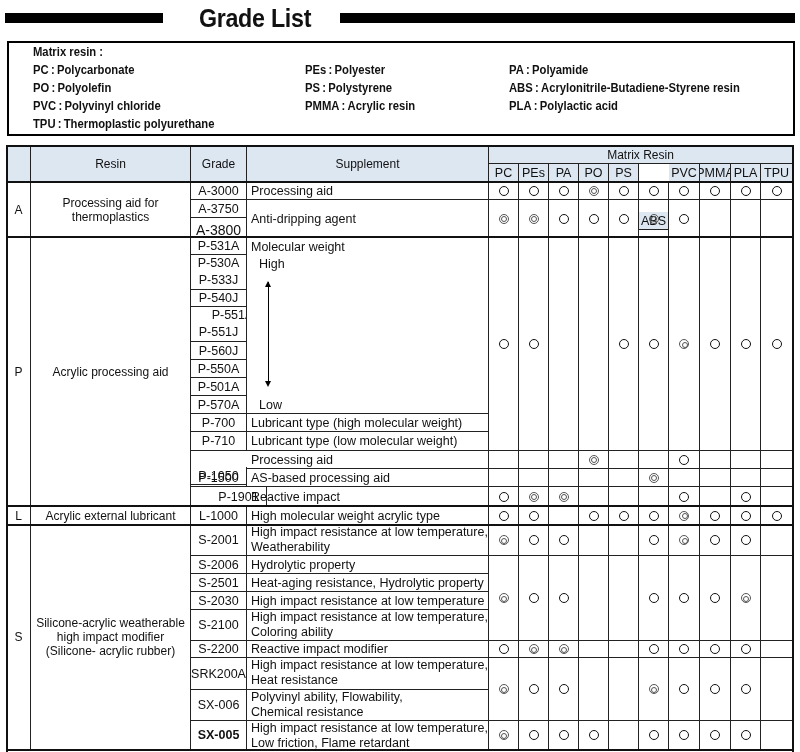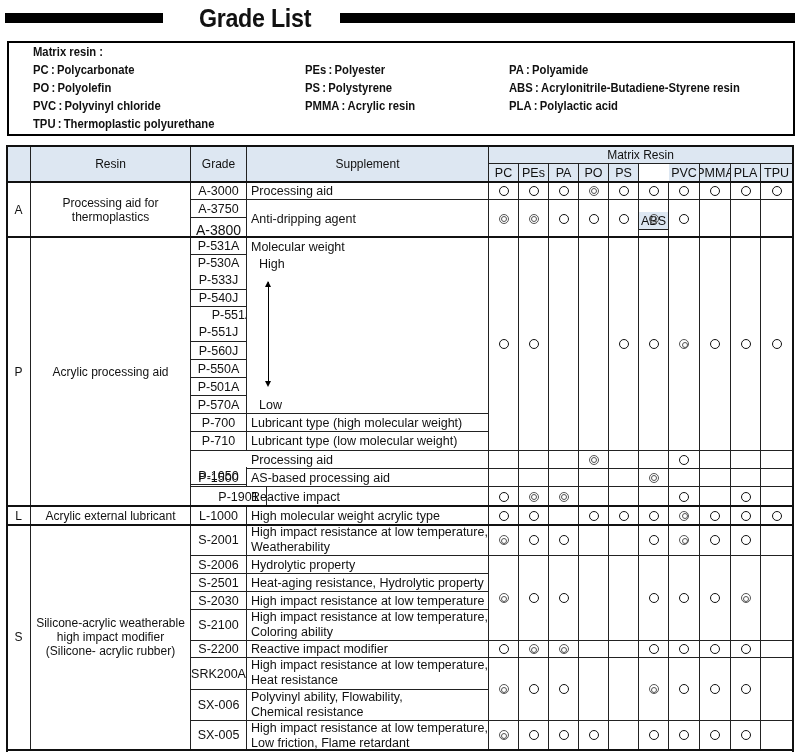--- a/index.html
+++ b/index.html
@@ -147,21 +147,21 @@
     </div>
     <div class="c" style="left: 191px; top: 641px; width: 56px; height: 17px; font-size: 12.5px;">
       <span style="line-height: 14px;">S-2200</span>
     </div>
     <div class="c" style="left: 191px; top: 658px; width: 56px; height: 32px; font-size: 12.5px;">
       <span style="line-height: 14px;">SRK200A</span>
     </div>
     <div class="c" style="left: 191px; top: 690px; width: 56px; height: 31px; font-size: 12.5px;">
       <span style="line-height: 14px;">SX-006</span>
     </div>
-    <div class="c" style="left: 191px; top: 721px; width: 56px; height: 29px; font-size: 12.5px;">
+    <div class="c" style="left: 191px; top: 721px; width: 56px; height: 29px; font-size: 12.5px; font-weight: bold;">
       <span style="line-height: 14px;">SX-005</span>
     </div>
     <div class="c left" style="left: 247px; top: 182px; width: 242px; height: 18px; font-size: 12.5px;">Processing aid</div>
     <div class="c left" style="left: 247px; top: 200px; width: 242px; height: 38px; font-size: 12.5px;">Anti-dripping agent</div>
     <div class="c left" style="left: 247px; top: 414px; width: 242px; height: 18px; font-size: 12.5px;">Lubricant type (high molecular weight)</div>
     <div class="c left" style="left: 247px; top: 432px; width: 242px; height: 19px; font-size: 12.5px;">Lubricant type (low molecular weight)</div>
     <div class="c left" style="left: 247px; top: 451px; width: 242px; height: 18px; font-size: 12.5px;">Processing aid</div>
     <div class="c left" style="left: 247px; top: 469px; width: 242px; height: 18px; font-size: 12.5px;">AS-based processing aid</div>
     <div class="c left" style="left: 247px; top: 487px; width: 242px; height: 20px; font-size: 12.5px;">Reactive impact</div>
     <div class="c left" style="left: 247px; top: 507px; width: 242px; height: 18px; font-size: 12.5px;">High molecular weight acrylic type</div>

